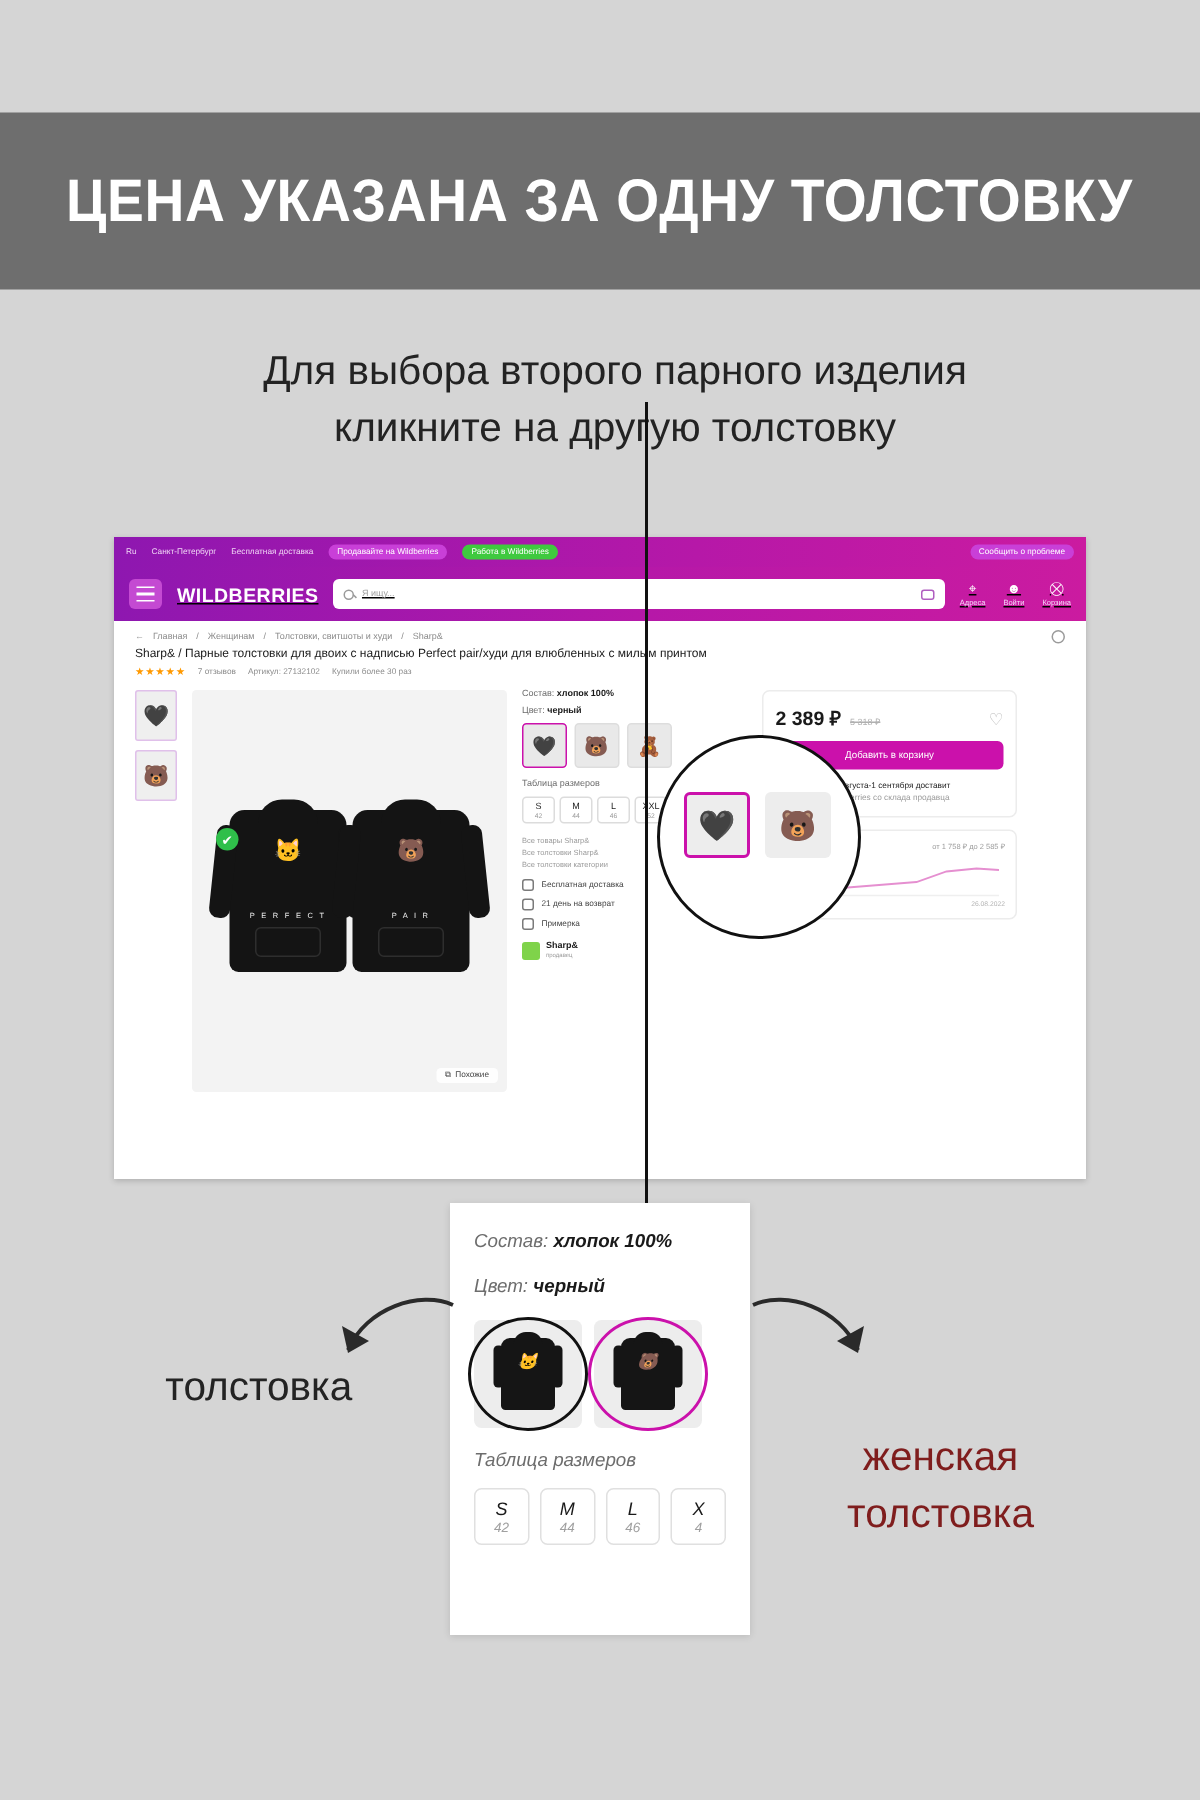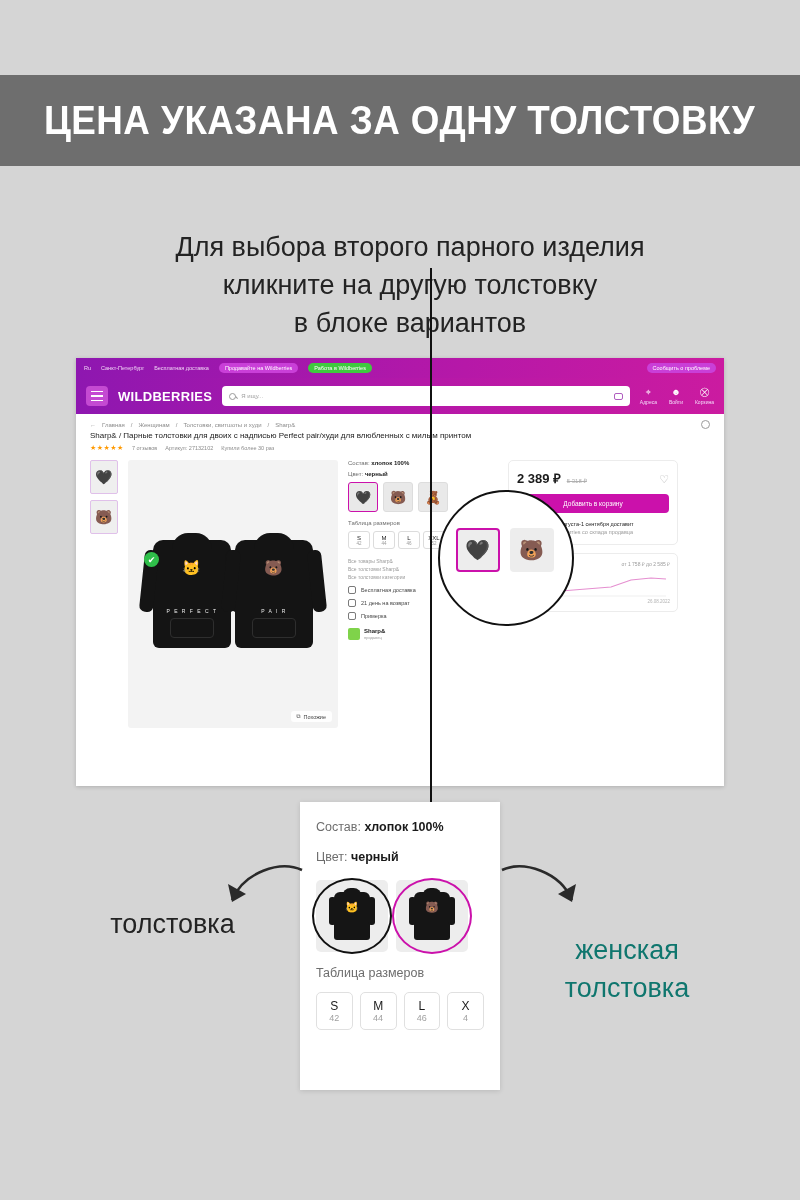--- a/index.html
+++ b/index.html
@@ -7,21 +7,21 @@
     margin: 0; padding: 0;
     width: 800px; height: 1200px;
     background: #d4d4d4;
     font-family: "Liberation Sans", sans-serif;
     overflow: hidden;
   }
   .page { position: relative; width: 800px; height: 1200px; background: #d5d5d5; }
 
   
   .banner {
-    position: absolute; left: 0; top: 75px; width: 800px; height: 91px;
+    position: absolute; left: 0; top: 75px; width: 800px; height: 118px;
     background: #6e6e6e; display: flex; align-items: center; justify-content: center;
   }
   .banner-text {
     color: #ffffff; font-weight: 700; font-size: 40px; letter-spacing: 0.5px;
     font-family: "Liberation Sans", sans-serif; text-align: center;
     transform: scaleX(0.92); white-space: nowrap;
   }
 
   
   .subtitle {
@@ -46,21 +46,21 @@
   .wb-pill {
     background: #c93fd8; border-radius: 8px; padding: 2px 6px; color: #fff !important;
     font-size: 5.5px;
   }
   .wb-pill.green { background: #3fc93f; }
   .wb-right { margin-left: auto; display: flex; align-items: center; gap: 6px; }
 
   .wb-header {
     height: 36px; background: #a111ab;
     background: linear-gradient(90deg,#8e17b0 0%, #b618a8 55%, #cb1ba0 100%);
-    display: flex; align-items: center; padding: 0 10px; gap: 10px;
+    display: flex; align-items: center; padding: 0 10px; gap: 10px; text-decoration: underline;
   }
   .wb-burger {
     width: 22px; height: 20px; background: #c44ad2; border-radius: 4px;
     display: flex; flex-direction: column; justify-content: center; align-items: center; gap: 3px;
   }
   .wb-burger i { display: block; width: 12px; height: 1.5px; background: #fff; }
   .wb-logo { color: #fff; font-weight: 700; font-size: 13px; letter-spacing: 0.3px; }
   .wb-search {
     flex: 1; height: 20px; background: #fff; border-radius: 4px; display: flex;
     align-items: center; padding: 0 7px; gap: 5px;
@@ -199,20 +199,21 @@
   
   .connector {
     position: absolute; left: 430px; top: 268px; width: 2px; height: 534px; background: #111;
   }
 
   
   .zoomcard {
     position: absolute; left: 300px; top: 802px; width: 200px; height: 288px;
     background: #ffffff; box-shadow: 0 1px 5px rgba(0,0,0,0.13);
     padding: 18px 16px 0 16px;
+    font-style: italic;
   }
   .zc-line { font-size: 12.5px; color: #6d6d6d; margin-bottom: 16px; }
   .zc-line b { color: #1a1a1a; font-weight: 700; }
   .zc-sw-row { display: flex; gap: 8px; margin-bottom: 14px; }
   .zc-sw {
     width: 72px; height: 72px; border-radius: 5px; background: #ededed;
     display: flex; align-items: center; justify-content: center; position: relative;
   }
   .zc-hoodie { position: relative; width: 36px; height: 48px; background: #151515; border-radius: 6px 6px 3px 3px; }
   .zc-hoodie .h { position:absolute; top:-4px; left:50%; transform:translateX(-50%); width:19px; height:8px; background:#151515; border-radius:10px 10px 0 0; }
@@ -232,40 +233,39 @@
   }
   .zc-size .s { font-size: 12px; color: #1a1a1a; }
   .zc-size .n { font-size: 9px; color: #a0a0a0; }
 
   
   .cap-left {
     position: absolute; left: 60px; top: 905px; width: 225px; text-align: center;
     font-size: 27px; color: #232323; line-height: 38px;
   }
   .cap-right {
-    position: absolute; left: 512px; top: 931px; width: 230px; text-align: center;
-    font-size: 27px; color: #0f766e; line-height: 38px;
+    position: absolute; left: 512px; top: 952px; width: 230px; text-align: center;
+    font-size: 27px; color: #7f1d1d; line-height: 38px;
   }
   .arrow-l, .arrow-r { position: absolute; top: 864px; }
   .arrow-l { left: 222px; }
   .arrow-r { left: 498px; }
 </style>
 </head>
 <body>
 
 <div class="page">
 
   <div class="banner">
     <div class="banner-text">ЦЕНА УКАЗАНА ЗА ОДНУ ТОЛСТОВКУ</div>
   </div>
 
   <div class="subtitle">
     <div>Для выбора второго парного изделия</div>
     <div>кликните на другую толстовку</div>
-    <div>в блоке вариантов</div>
   </div>
 
   <div class="browser">
 
     <div class="wb-topbar">
       <span>Ru</span>
       <span>Санкт-Петербург</span>
       <span>Бесплатная доставка</span>
       <span class="wb-pill">Продавайте на Wildberries</span>
       <span class="wb-pill green">Работа в Wildberries</span>

